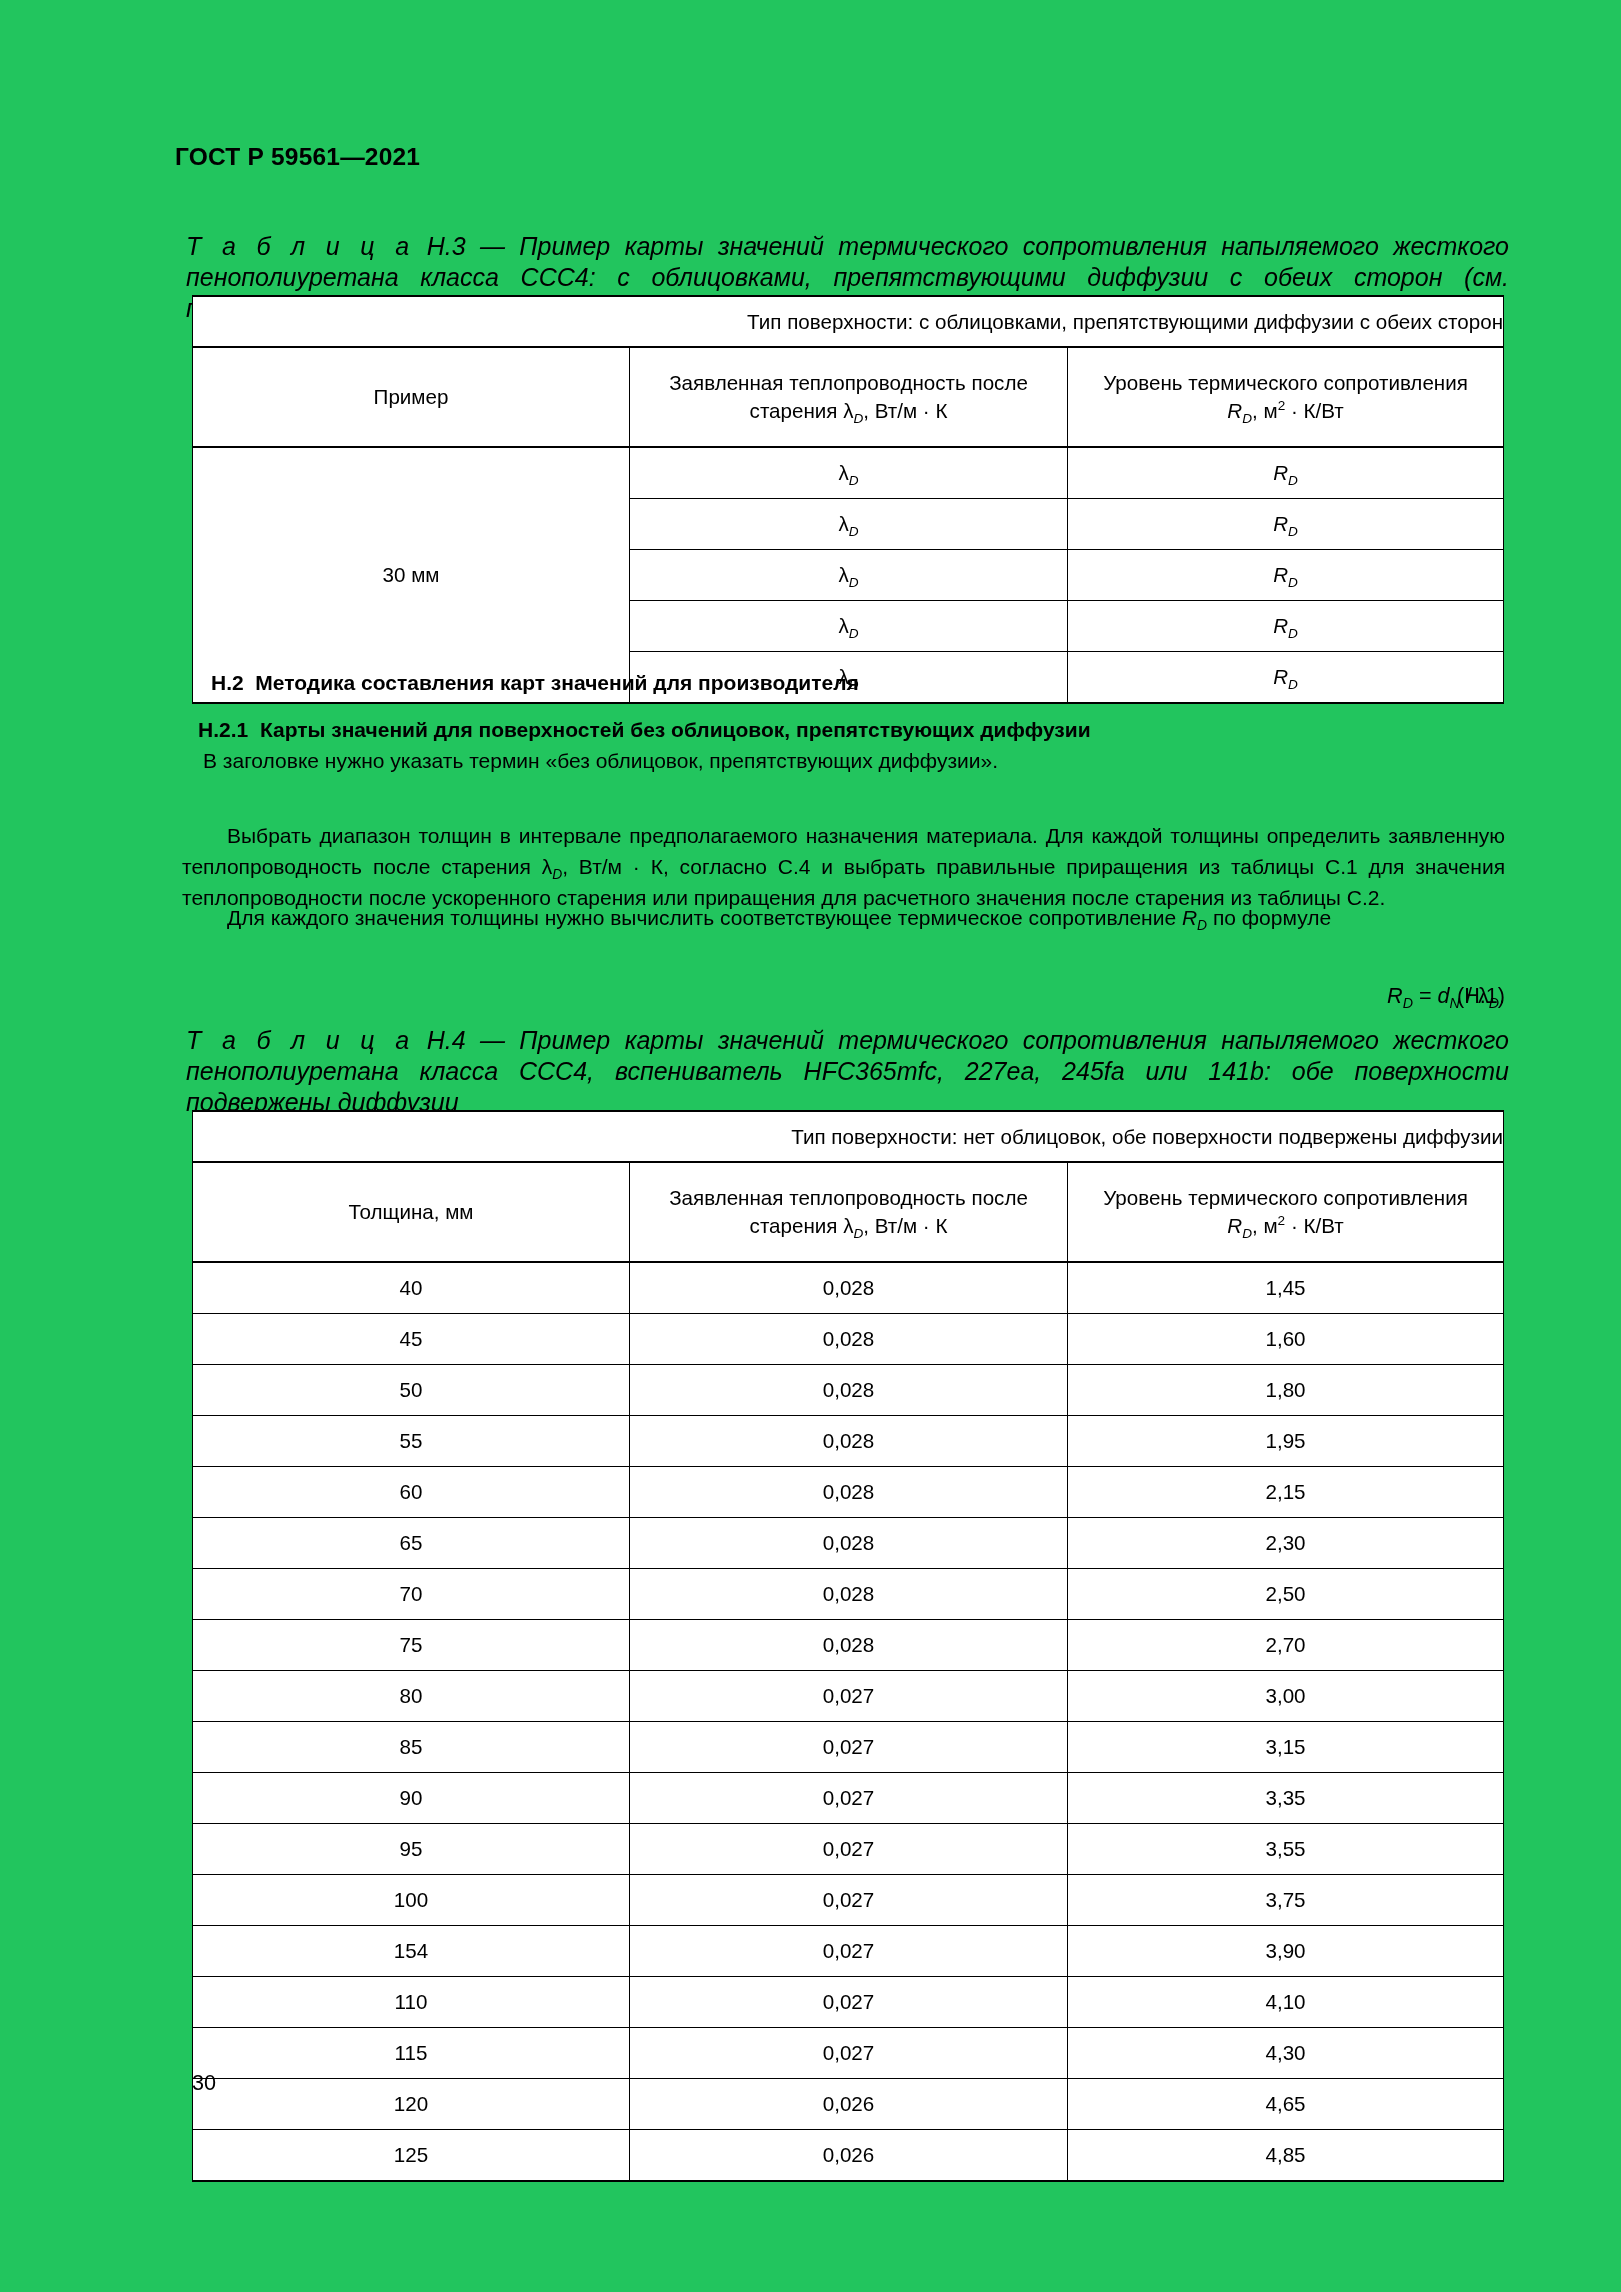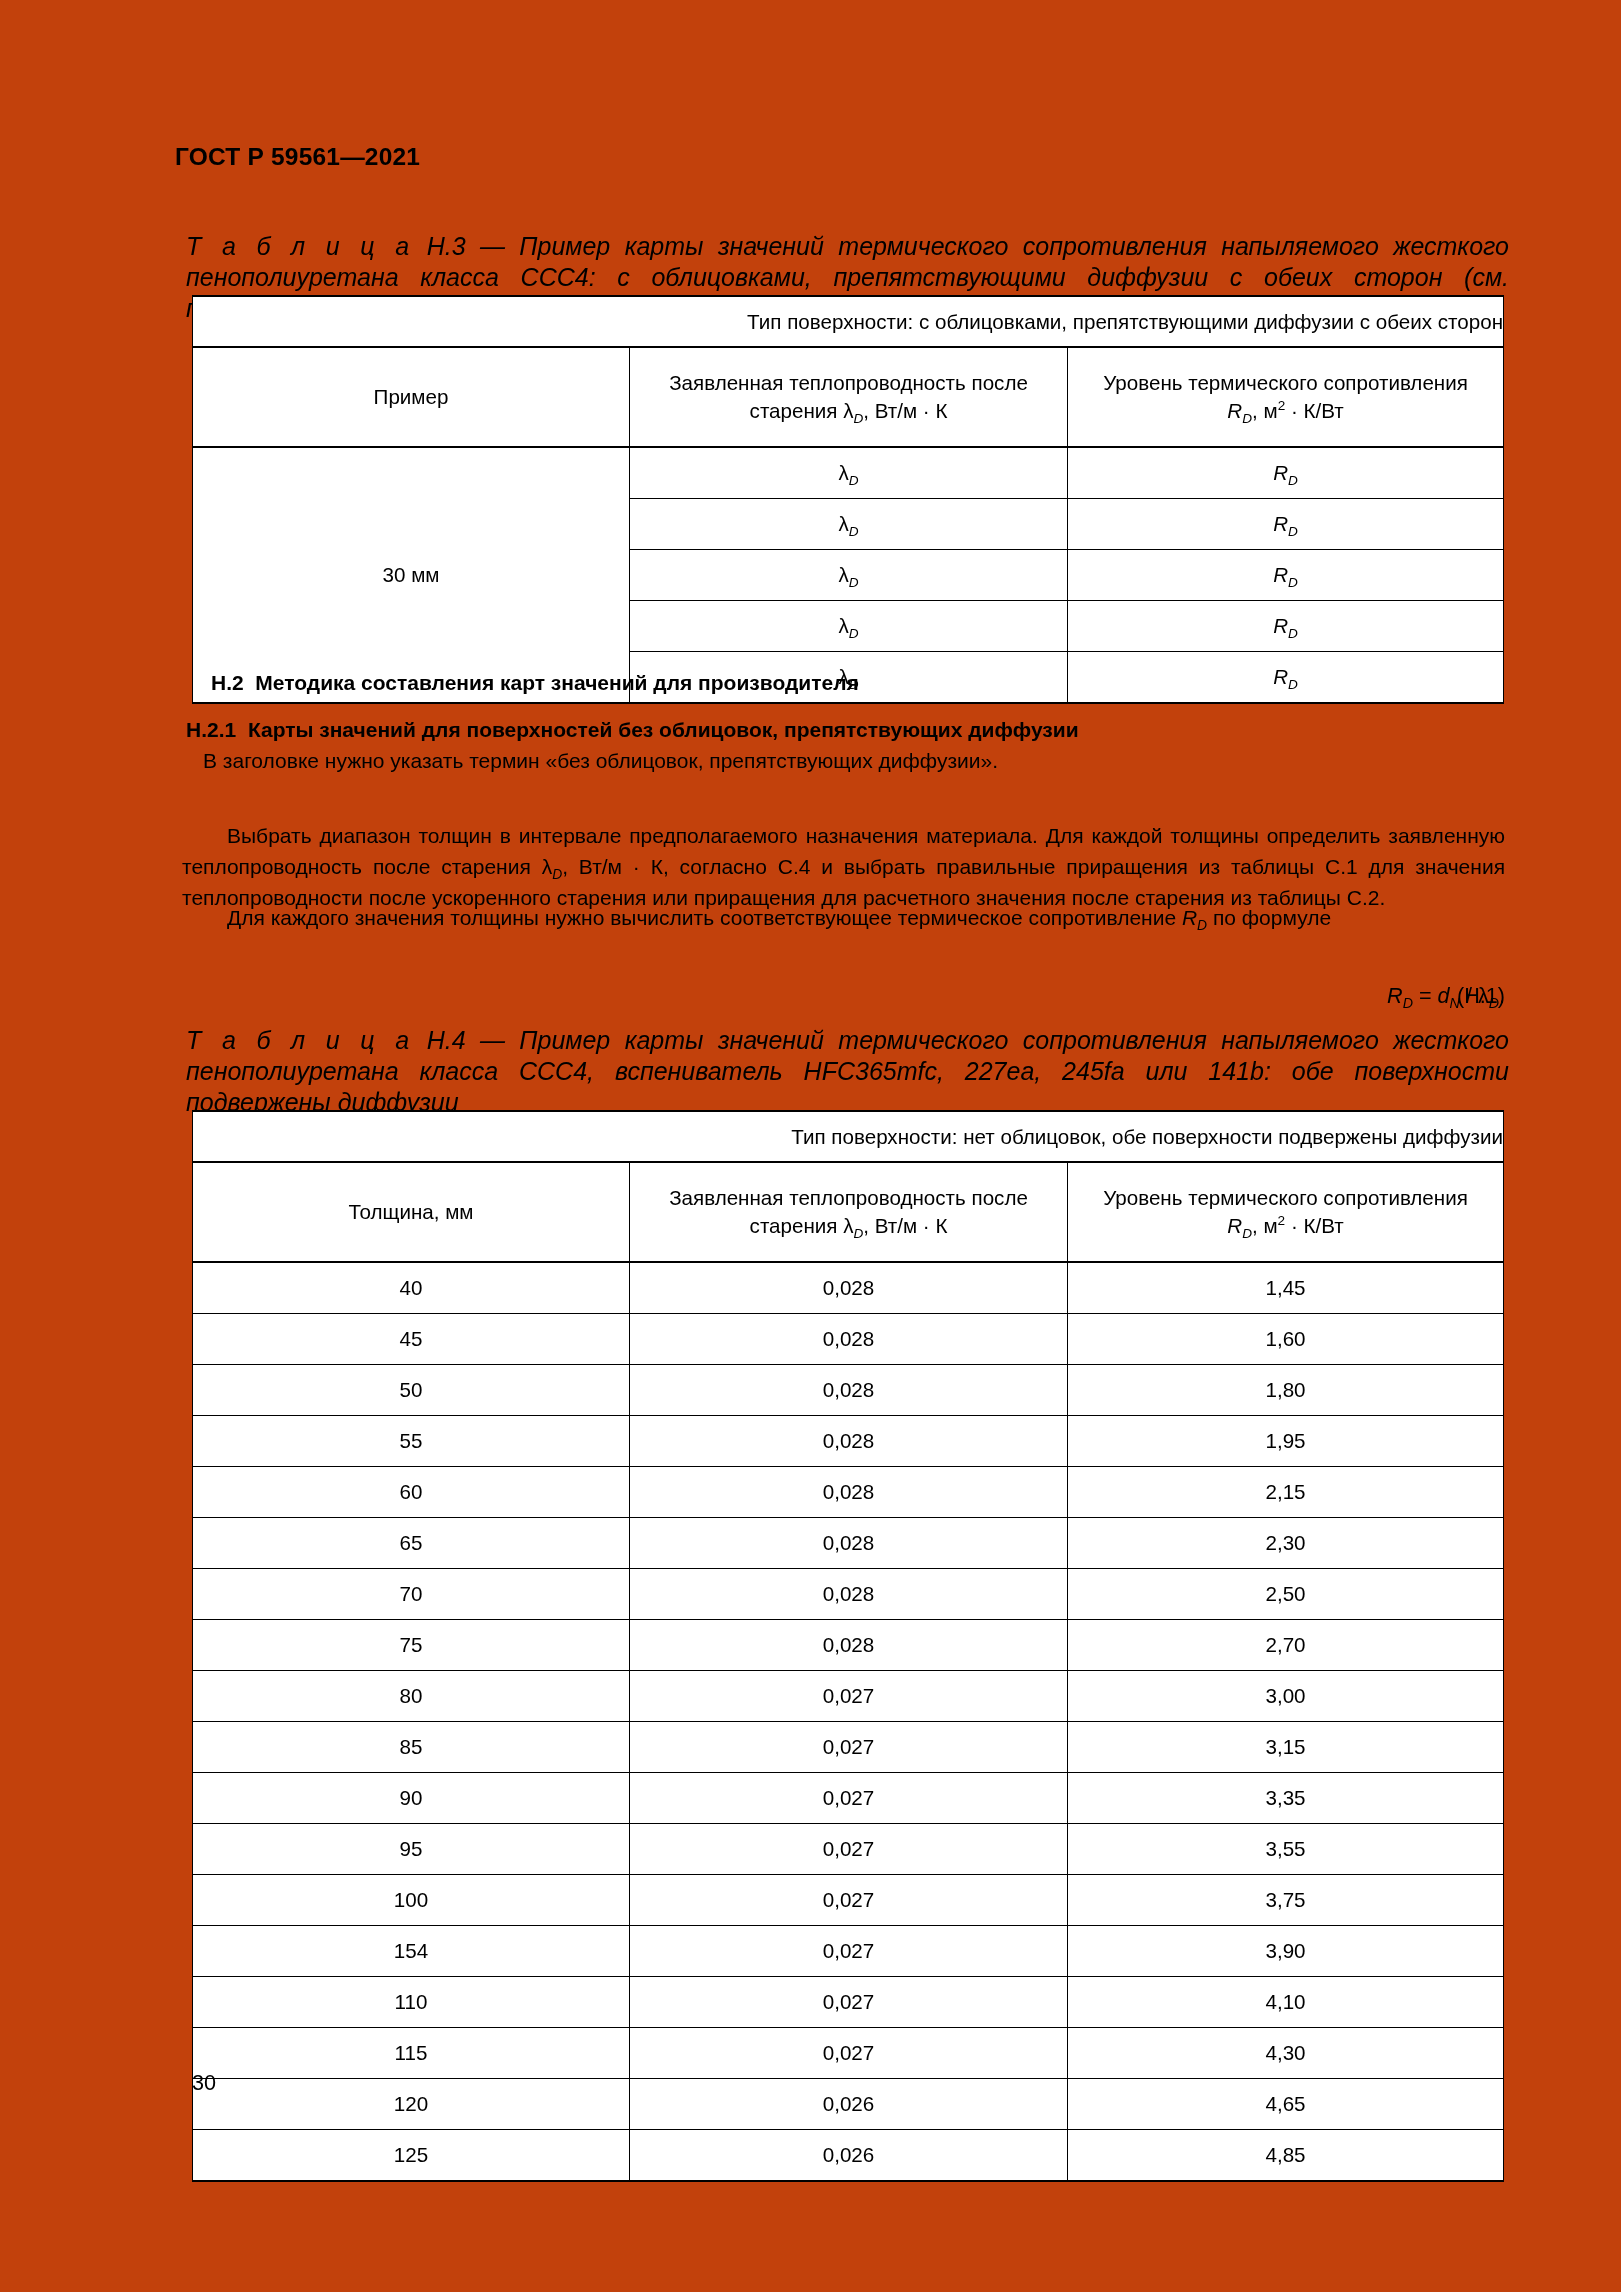--- a/index.html
+++ b/index.html
@@ -8,21 +8,21 @@
     background: #ffffff;
   }
   body {
     font-family: "Liberation Sans", sans-serif;
     color: #000000;
   }
   .page {
     position: relative;
     width: 1621px;
     height: 2293px;
-    background: #c2410c;
+    background: #22c55e;
     box-sizing: border-box;
     overflow: hidden;
   }
 
   
   .doc-header {
     position: absolute;
     left: 175px;
     top: 143px;
     font-size: 24.5px;
@@ -106,21 +106,21 @@
     position: absolute;
     left: 182px;
     width: 1323px;
     font-size: 21px;
     line-height: 31px;
   }
   .heading {
     font-weight: bold;
   }
   #h2-heading  { top: 667px;  left: 211px; }
-  #h21-heading { top: 714px;  left: 186px; }
+  #h21-heading { top: 714px;  left: 198px; }
   #p-zagolovke { top: 745px;  left: 203px; }
   #p-vybrat    { top: 820px;  text-align: justify; }
   #p-dlya      { top: 902px;  text-align: justify; }
 
   .indent { text-indent: 45px; }
 
   .formula-row {
     position: absolute;
     left: 182px;
     top: 983px;

